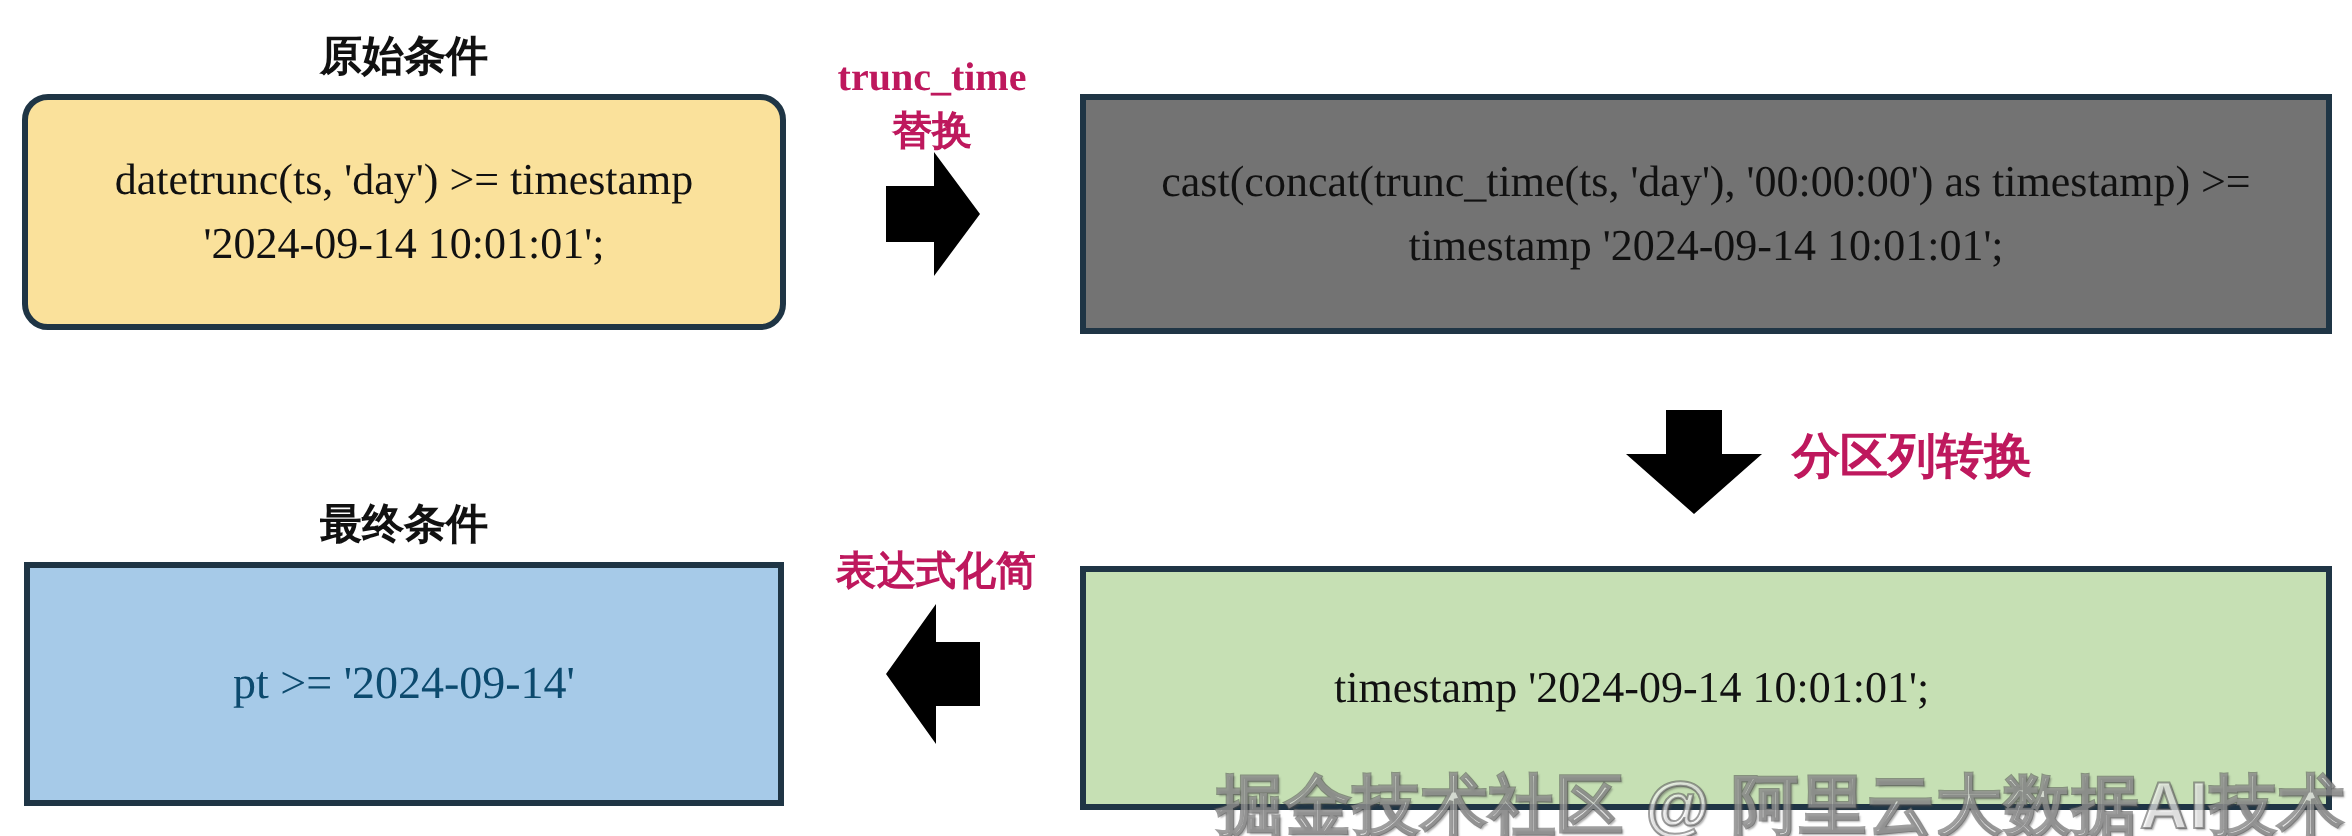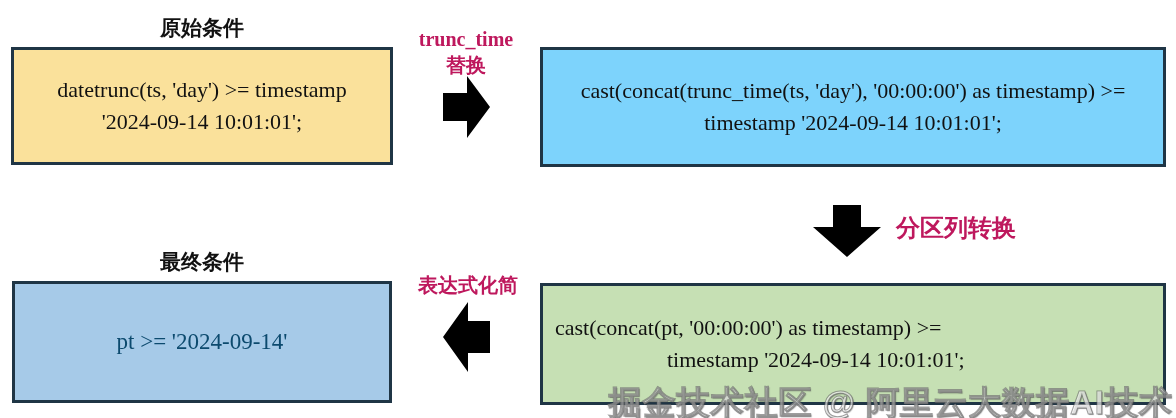--- a/index.html
+++ b/index.html
@@ -26,24 +26,25 @@
     align-items: center;
     font-family: "Liberation Serif", "DejaVu Serif", serif;
     font-size: 22px;
     color: #111111;
     line-height: 1.45;
   }
   .box-original {
     left: 11px; top: 47px; width: 382px; height: 118px;
     background: #FAE19B;
     text-align: right;
+    border-radius: 13px;
   }
   .box-trunc {
     left: 540px; top: 47px; width: 626px; height: 120px;
-    background: #7dd3fc;
+    background: #737373;
     text-align: center;
   }
   .box-partition {
     left: 540px; top: 283px; width: 626px; height: 122px;
     background: #C6E0B4;
     align-items: flex-start;
     padding-left: 12px;
     text-align: left;
   }
   .box-partition .code-line2 { margin-left: 112px; }
@@ -132,21 +133,20 @@
     <div class="code-line1">cast(concat(trunc_time(ts, 'day'), '00:00:00') as timestamp) &gt;=</div>
     <div class="code-line2">timestamp '2024-09-14 10:01:01';</div>
   </div>
 
   <svg class="arrow-svg arrow-down" width="68" height="52" viewBox="0 0 68 52">
     <polygon points="20,0 48,0 48,22 68,22 34,52 0,22 20,22" fill="#000000"></polygon>
   </svg>
   <div class="arrow-label label-partition">分区列转换</div>
 
   <div class="box box-partition">
-    <div class="code-line1">cast(concat(pt, '00:00:00') as timestamp) &gt;=</div>
     <div class="code-line2">timestamp '2024-09-14 10:01:01';</div>
   </div>
 
   <div class="arrow-label label-simplify">表达式化简</div>
   <svg class="arrow-svg arrow-left" width="47" height="70" viewBox="0 0 47 70">
     <polygon points="47,19 25,19 25,0 0,35 25,70 25,51 47,51" fill="#000000"></polygon>
   </svg>
 
   <div class="diagram-title title-final">最终条件</div>
 

